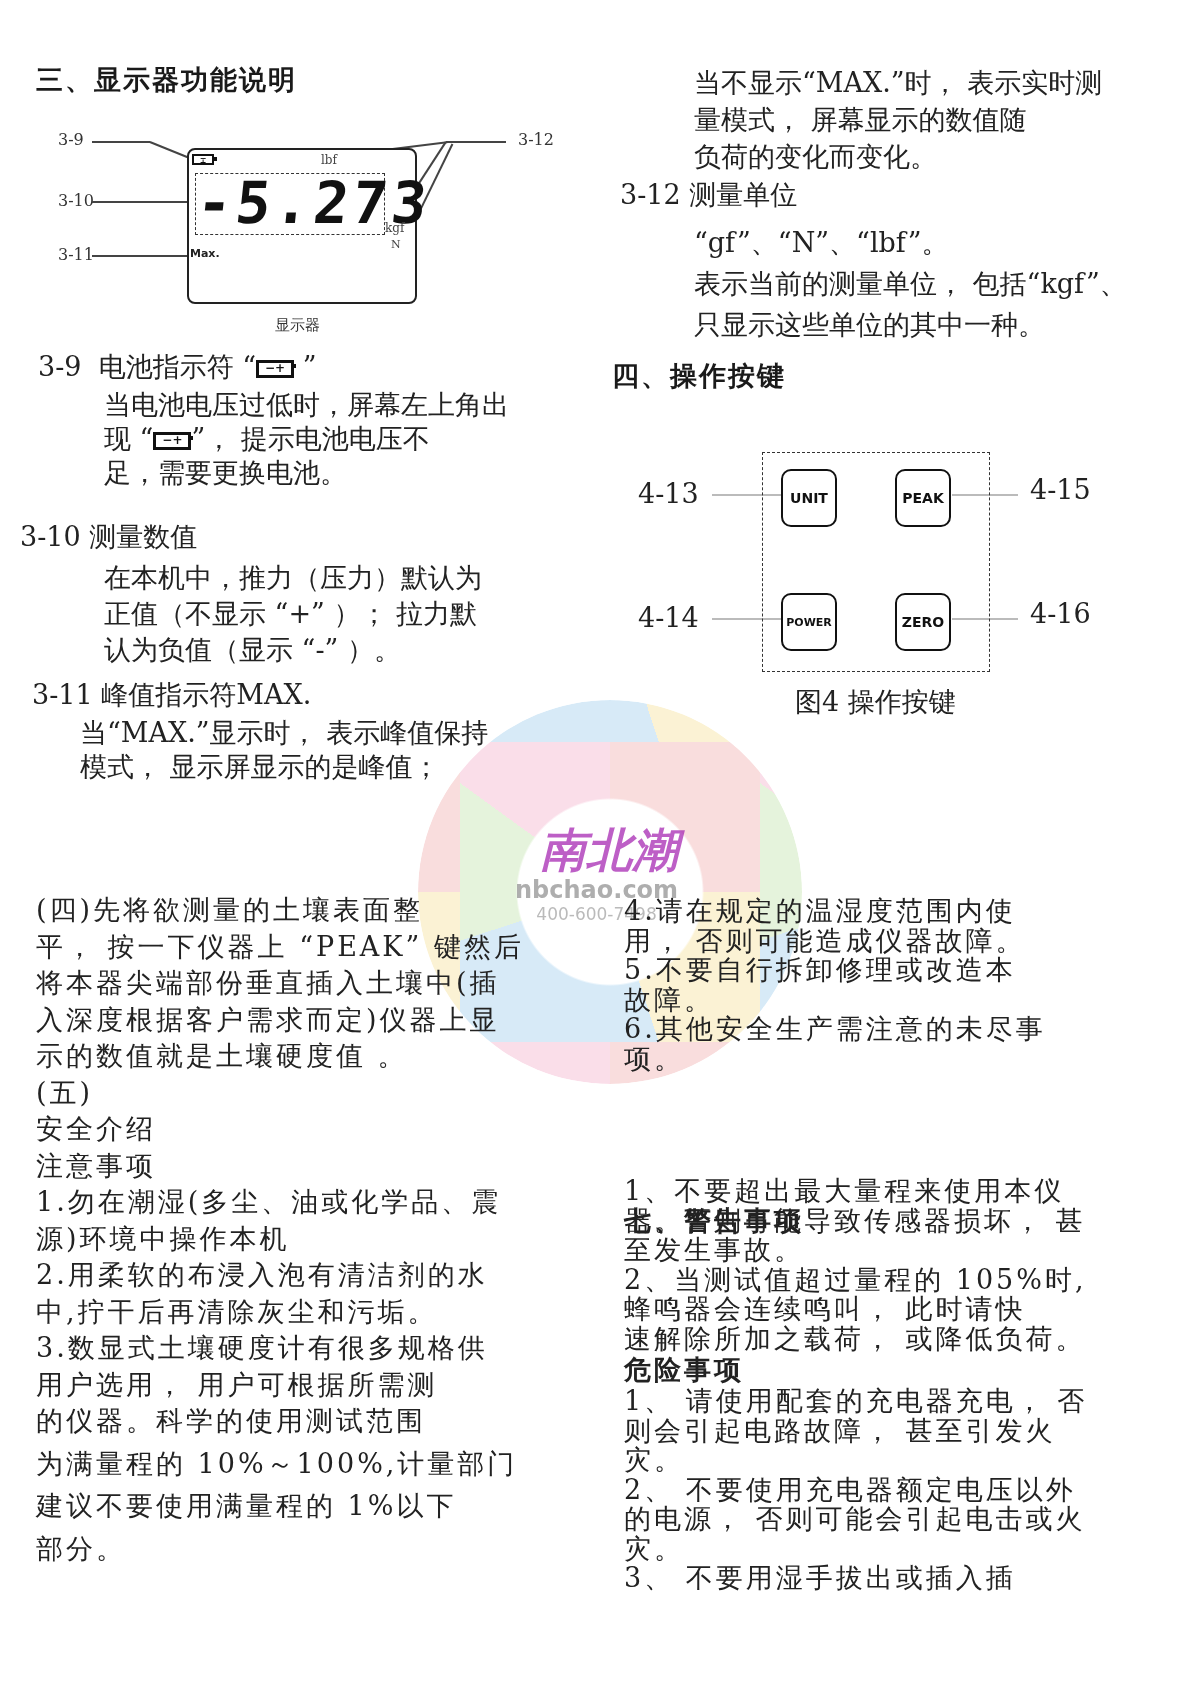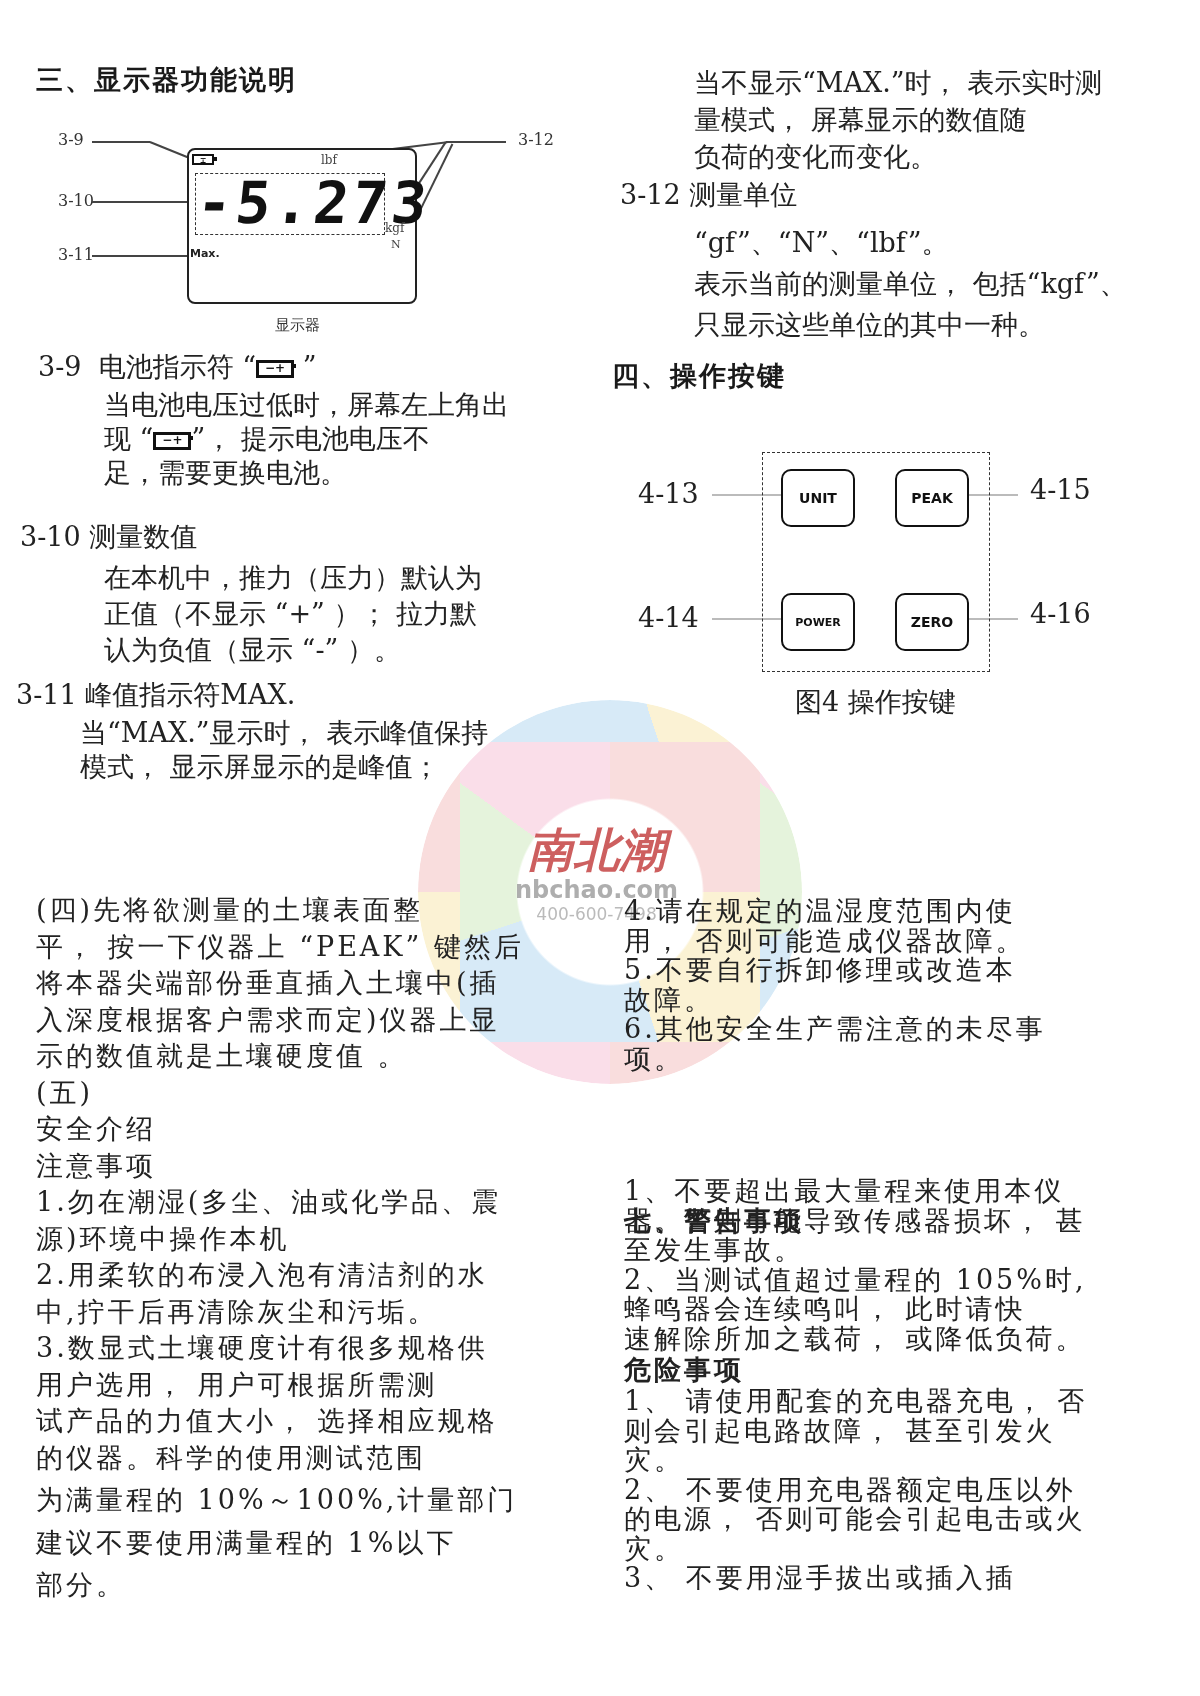--- a/index.html
+++ b/index.html
@@ -25,35 +25,35 @@
   .batt { display: inline-block; position: relative; width: 22px; height: 11px; border: 2.5px solid #111;
           box-sizing: border-box; vertical-align: middle; background: #fff; }
   .batt::after { content: ""; position: absolute; right: -5px; top: 1px; width: 3px; height: 4px; background: #111; }
   .batt .bg { position: absolute; left: 1px; top: 1px; right: 1px; bottom: 1px; font-size: 8px; line-height: 4px;
               font-family: "DejaVu Sans", sans-serif; font-weight: bold; color: #111; text-align: center; }
   .line { position: absolute; background: #444; height: 1.5px; transform-origin: 0 50%; }
   .gline { position: absolute; background: #bbb; height: 1.5px; }
 
   
   .keypad { position: absolute; left: 762px; top: 452px; width: 226px; height: 218px; border: 1.3px dashed #333; }
-  .key { position: absolute; width: 74px; height: 58px; border: 2.5px solid #111; border-radius: 10px;
+  .key { position: absolute; width: 56px; height: 58px; border: 2.5px solid #111; border-radius: 10px;
          box-sizing: border-box; display: flex; align-items: center; justify-content: center;
          font-family: "DejaVu Sans", sans-serif; font-weight: bold; color: #111; background: #fff; cursor: pointer; }
   .key.small { font-size: 11px; }
   .key.big { font-size: 14px; }
 
   
   .wm-ring { position: absolute; left: 418px; top: 700px; width: 300px; height: 300px; border-radius: 50%;
              border: 42px solid transparent;
              background: conic-gradient(#f2b6b6 0 25%, #f7e4a2 25% 45%, #a8d2ef 45% 70%, #c7e6b2 70% 85%, #f5b7cf 85% 100%);
              -webkit-mask: radial-gradient(circle, transparent 92px, #000 94px);
              mask: radial-gradient(circle, transparent 92px, #000 94px);
              opacity: 0.45; }
   .wm-text { position: absolute; left: 515px; top: 820px; font-family: "DejaVu Sans", sans-serif; text-align: center; }
-  .wm-cn { font-size: 46px; font-weight: bold; color: #b91c1c; opacity: 0.7; font-style: italic; }
+  .wm-cn { font-size: 46px; font-weight: bold; color: #a21caf; opacity: 0.7; font-style: italic; text-align: right; }
   .wm-en { font-size: 24px; font-weight: bold; color: #9a9a9a; opacity: 0.8; margin-top: -6px; }
   .wm-ph { font-size: 17px; color: #aaa; opacity: 0.8; }
 </style>
 </head>
 <body>
 
 <div class="wm-ring"></div>
 <div class="wm-text">
   <div class="wm-cn">南北潮</div>
   <div class="wm-en">nbchao.com</div>
@@ -102,21 +102,21 @@
 
 <div class="abs t" style="left:20px; top:520px;">
   <span>3-10</span>&nbsp;<span>测量数值</span>
 </div>
 <div class="abs t" style="left:104px; top:560px; line-height:36px;">
   <div>在本机中，推力（压力）默认为</div>
   <div>正值（不显示 “+” ）； 拉力默</div>
   <div>认为负值（显示 “-” ）。</div>
 </div>
 
-<div class="abs t" style="left:16px; top:678px;">
+<div class="abs t" style="left:32px; top:678px;">
   <span>3-11</span>&nbsp;<span>峰值指示符MAX.</span>
 </div>
 <div class="abs t" style="left:80px; top:716px;">
   <div>当“MAX.”显示时， 表示峰值保持</div>
   <div>模式， 显示屏显示的是峰值；</div>
 </div>
 
 <div class="abs t" style="left:694px; top:64px; line-height:37px;">
   <div>当不显示“MAX.”时， 表示实时测</div>
   <div>量模式， 屏幕显示的数值随</div>
@@ -162,21 +162,20 @@
   <div>示的数值就是土壤硬度值 。</div>
   <div>(五)</div>
   <div>安全介绍</div>
   <div>注意事项</div>
   <div>1.勿在潮湿(多尘、油或化学品、震</div>
   <div>源)环境中操作本机</div>
   <div>2.用柔软的布浸入泡有清洁剂的水</div>
   <div>中,拧干后再清除灰尘和污垢。</div>
   <div>3.数显式土壤硬度计有很多规格供</div>
   <div>用户选用， 用户可根据所需测</div>
-  <div>试产品的力值大小， 选择相应规格</div>
   <div>的仪器。科学的使用测试范围</div>
   <div style="margin-top:6px;">为满量程的 10%～100%,计量部门</div>
   <div style="margin-top:6px;">建议不要使用满量程的 1%以下</div>
   <div style="margin-top:6px;">部分。</div>
 </div>
 
 <div class="abs tm" style="left:624px; top:896px; line-height:29.5px;">
   <div>4.请在规定的温湿度范围内使</div>
   <div>用， 否则可能造成仪器故障。</div>
   <div>5.不要自行拆卸修理或改造本</div>

